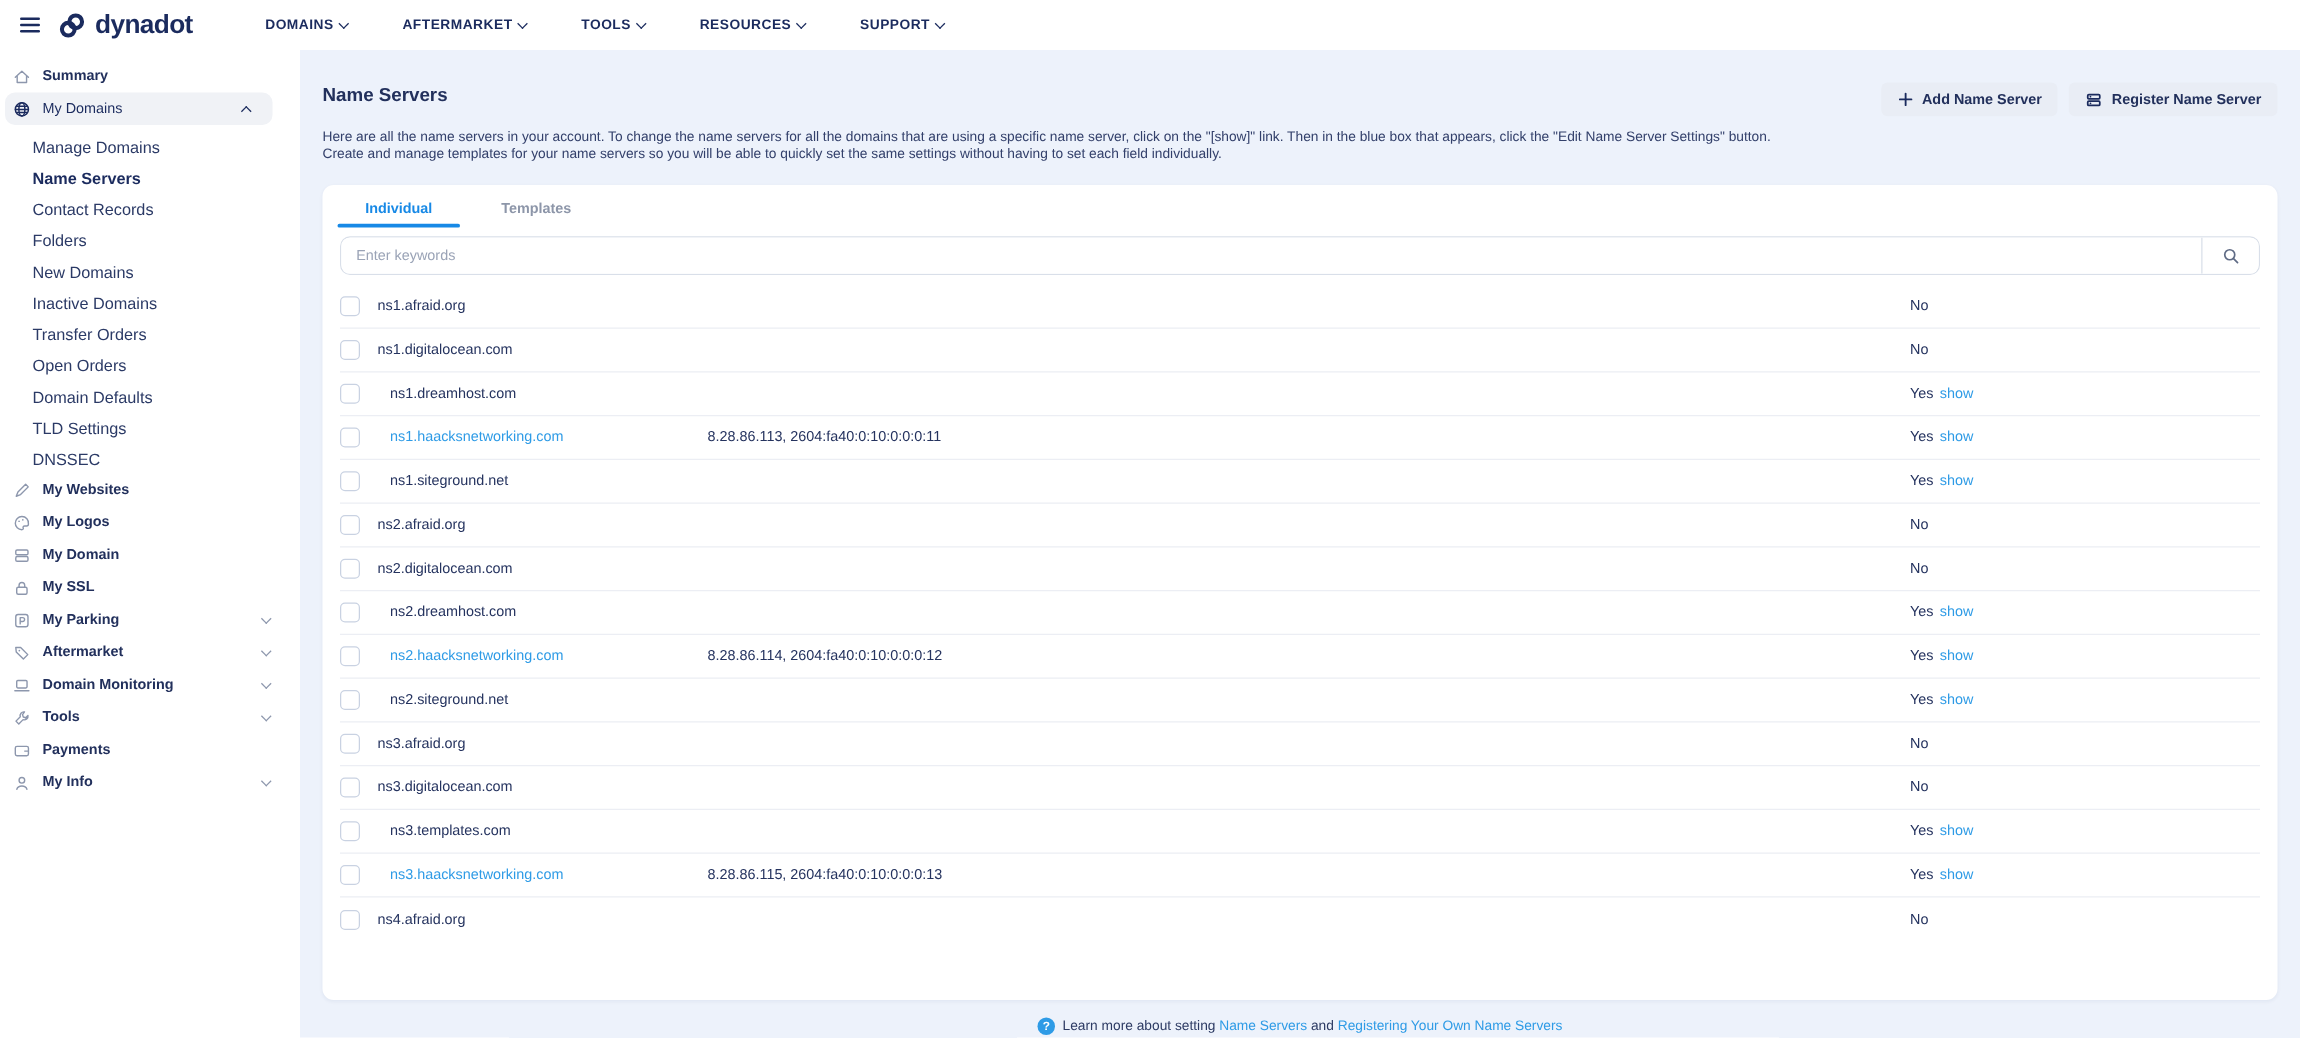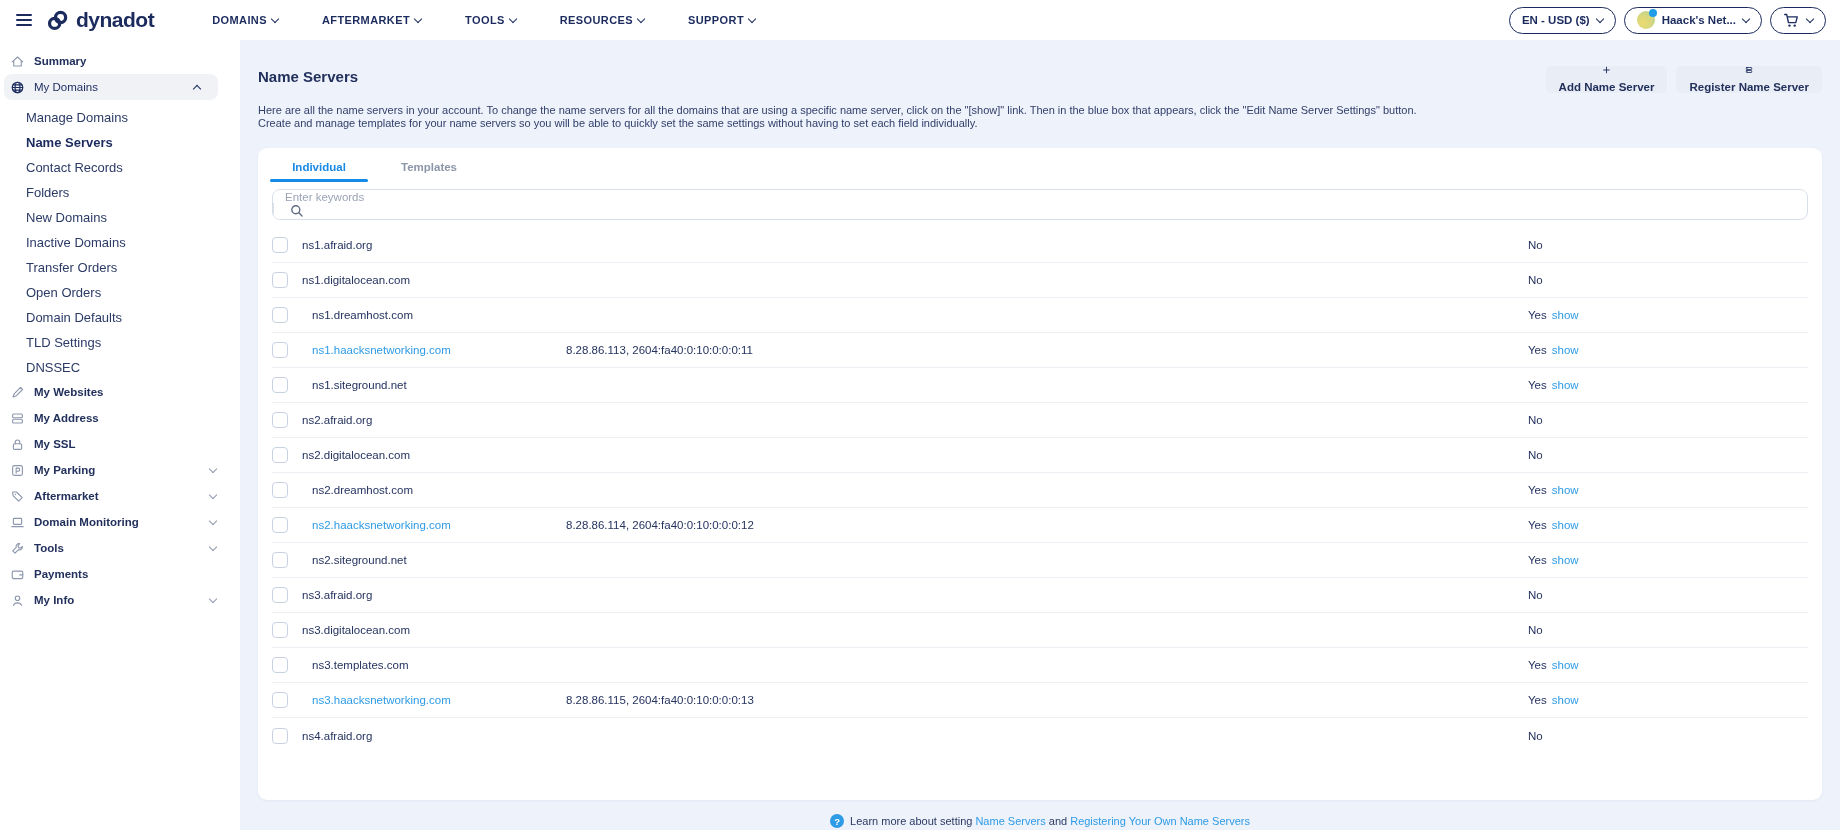--- a/index.html
+++ b/index.html
@@ -41,33 +41,33 @@
   .side-gap { height:4px; }
   .side-item .chev { color:#8d97ad; margin-right:14px; }
   .side-item.active .chev { color:#1b2b5e; margin-right:8px; }
 
   
   .main { position:absolute; left:240px; top:40px; right:0; bottom:0; background:#edf2fb; }
   .page-title { position:absolute; left:18px; top:28px; font-size:15px; font-weight:700; color:#22305c; }
   .header-buttons { position:absolute; right:18px; top:26px; display:flex; gap:9px; }
   .hbtn { height:27px; background:#e9edf5; border:none; border-radius:5px; display:flex; align-items:center;
           gap:7px; padding:0 13px; font-size:11.5px; font-weight:700; color:#22305c; cursor:pointer;
-          font-family:inherit;flex-direction:column; }
+          font-family:inherit; }
   .desc { position:absolute; left:18px; top:64px; font-size:11px; line-height:13px; color:#33406b; }
 
   .card { position:absolute; left:18px; right:18px; top:108px; height:652px; background:#fff;
           border-radius:9px; box-shadow:0 1px 3px rgba(20,40,90,.05); }
   .tabs { display:flex; padding-top:4px; }
   .tab { width:98px; margin-left:12px; height:30px; display:flex; align-items:center; justify-content:center;
          font-size:11.5px; font-weight:700; color:#8d96a9; cursor:pointer; position:relative; }
   .tab.active { color:#1789e6; }
   .tab.active::after { content:""; position:absolute; left:0; right:0; bottom:0; height:3px;
                        background:#1789e6; border-radius:2px; }
   .searchwrap { margin:7px 14px 0; height:31px; border:1px solid #d9dfe9; border-radius:8px;
-                display:flex; overflow:hidden; background:#fff;flex-direction:column; }
+                display:flex; overflow:hidden; background:#fff; }
   .searchwrap input { flex:1; border:none; outline:none; padding:0 12px; font-size:11.5px;
                       font-family:inherit; color:#22305c; }
   .searchwrap input::placeholder { color:#9aa3b6; }
   .search-btn { width:46px; border:none; border-left:1px solid #d9dfe9; background:#fff; cursor:pointer;
                 display:flex; align-items:center; justify-content:center; }
 
   .table { margin:8px 14px 0; }
   .thead { display:flex; align-items:center; height:44px; border-bottom:1px solid #e5e8f0;
            font-size:12px; font-weight:700; color:#1f2e5a; }
   .trow { display:flex; align-items:center; height:35px; border-bottom:1px solid #eceef4;
@@ -122,39 +122,20 @@
       </div>
     <div class="navitem">
         <span>RESOURCES</span>
         <span class="chev"></span>
       </div>
     <div class="navitem">
         <span>SUPPORT</span>
         <span class="chev"></span>
       </div>
   </nav>
-  <div class="topbar-right">
-    <div class="pill">
-      <span>EN - USD ($)</span>
-      <span class="chev"></span>
-    </div>
-    <div class="pill">
-      <span class="avatar"></span>
-      <span>Haack's Net...</span>
-      <span class="chev"></span>
-    </div>
-    <div class="pill">
-      <svg width="17" height="17" viewBox="0 0 20 20">
-        <path d="M2 3h2.4l2 9.5h8.6l1.8-6.8H5.2" class="icon-navy" stroke-width="1.8"></path>
-        <circle cx="7.6" cy="16" r="1.4" fill="#1b2b5e"></circle>
-          <circle cx="13.8" cy="16" r="1.4" fill="#1b2b5e"></circle>
-      </svg>
-      <span class="chev"></span>
-    </div>
-  </div>
 </header>
 
 <aside class="sidebar">
   <div class="side-item">
     <svg width="15" height="15" viewBox="0 0 20 20">
         <path d="M3 10.5 10 4l7 6.5M5 9.2V16h10V9.2" class="icon-stroke"></path>
       </svg>
     <span class="grow">Summary</span>
   </div>
   <div class="side-item active">
@@ -201,24 +182,32 @@
     </div>
   <div class="side-gap"></div>
   <div class="side-item">
     <svg width="15" height="15" viewBox="0 0 20 20">
         <path d="M4 16l1.8-4.6L14 3.2l2.8 2.8L8.6 14.2 4 16z" class="icon-stroke"></path>
       </svg>
     <span class="grow">My Websites</span>
   </div>
   <div class="side-item">
     <svg width="15" height="15" viewBox="0 0 20 20">
+      <path d="M10 3a7 7 0 1 0 0 14c1.2 0 1.8-.8 1.4-1.8-.5-1.2.2-2.2 1.5-2.2H15a2 2 0 0 0 2-2A7 7 0 0 0 10 3z" class="icon-stroke"></path>
+      <circle cx="7" cy="8" r=".9" fill="#8d97ad"></circle>
+        <circle cx="11" cy="6.5" r=".9" fill="#8d97ad"></circle>
+    </svg>
+    <span class="grow">My Logos</span>
+  </div>
+  <div class="side-item">
+    <svg width="15" height="15" viewBox="0 0 20 20">
         <rect x="3.5" y="4" width="13" height="5" rx="1.4" class="icon-stroke"></rect>
         <rect x="3.5" y="11" width="13" height="5" rx="1.4" class="icon-stroke"></rect>
       </svg>
-    <span class="grow">My Address</span>
+    <span class="grow">My Domain</span>
   </div>
   <div class="side-item">
     <svg width="15" height="15" viewBox="0 0 20 20">
         <rect x="4.5" y="9" width="11" height="7.5" rx="1.6" class="icon-stroke"></rect>
         <path d="M7 9V7a3 3 0 0 1 6 0v2" class="icon-stroke"></path>
       </svg>
     <span class="grow">My SSL</span>
   </div>
   <div class="side-item">
     <svg width="15" height="15" viewBox="0 0 20 20">

